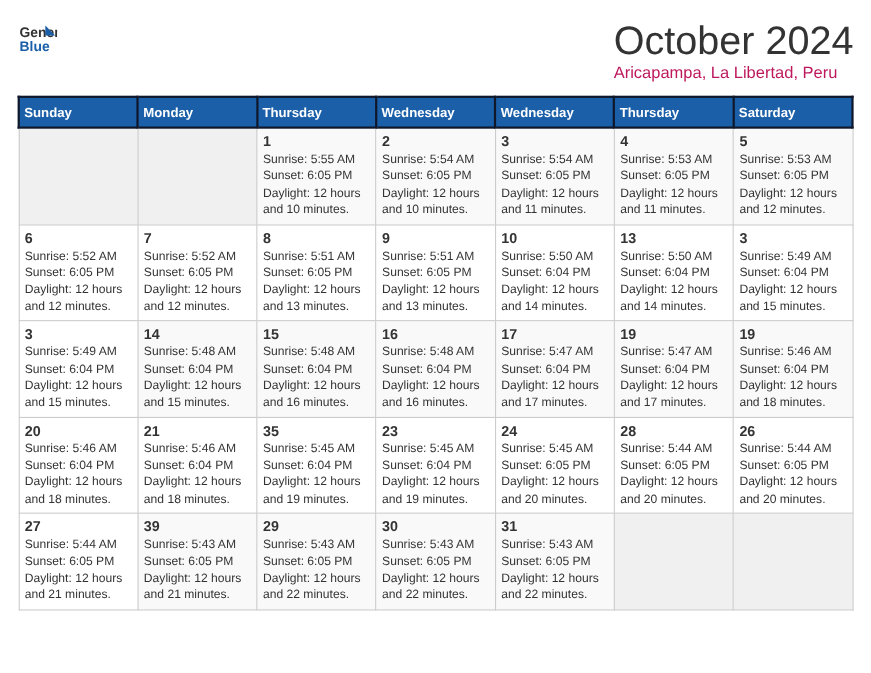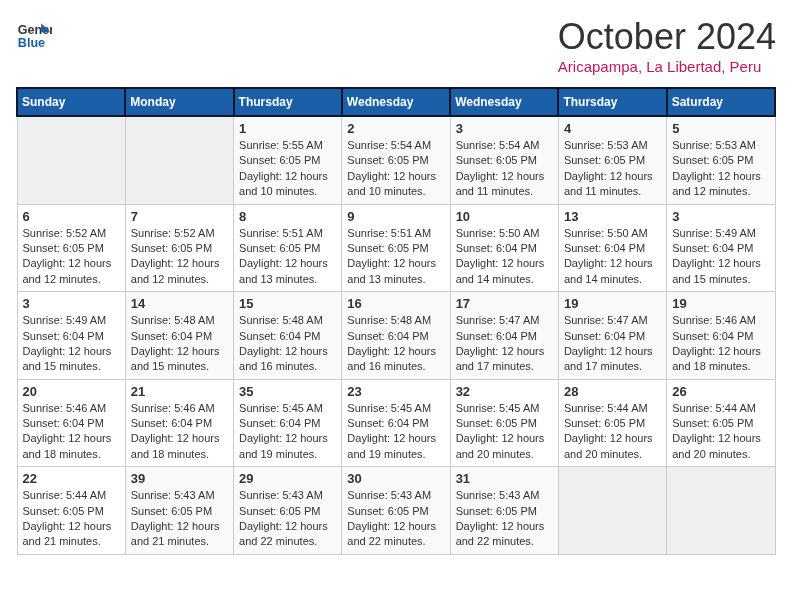--- a/index.html
+++ b/index.html
@@ -276,21 +276,21 @@
 and 19 minutes.</div>
         </td>
         <td>
           <span class="day-number">23</span>
           <div class="day-info" style="white-space: pre-line;">Sunrise: 5:45 AM
 Sunset: 6:04 PM
 Daylight: 12 hours
 and 19 minutes.</div>
         </td>
         <td>
-          <span class="day-number">32</span>
+          <span class="day-number">24</span>
           <div class="day-info" style="white-space: pre-line;">Sunrise: 5:45 AM
 Sunset: 6:05 PM
 Daylight: 12 hours
 and 20 minutes.</div>
         </td>
         <td>
           <span class="day-number">28</span>
           <div class="day-info" style="white-space: pre-line;">Sunrise: 5:44 AM
 Sunset: 6:05 PM
 Daylight: 12 hours
@@ -299,21 +299,21 @@
         <td>
           <span class="day-number">26</span>
           <div class="day-info" style="white-space: pre-line;">Sunrise: 5:44 AM
 Sunset: 6:05 PM
 Daylight: 12 hours
 and 20 minutes.</div>
         </td>
       </tr>
       <tr>
         <td>
-          <span class="day-number">22</span>
+          <span class="day-number">27</span>
           <div class="day-info" style="white-space: pre-line;">Sunrise: 5:44 AM
 Sunset: 6:05 PM
 Daylight: 12 hours
 and 21 minutes.</div>
         </td>
         <td>
           <span class="day-number">39</span>
           <div class="day-info" style="white-space: pre-line;">Sunrise: 5:43 AM
 Sunset: 6:05 PM
 Daylight: 12 hours

